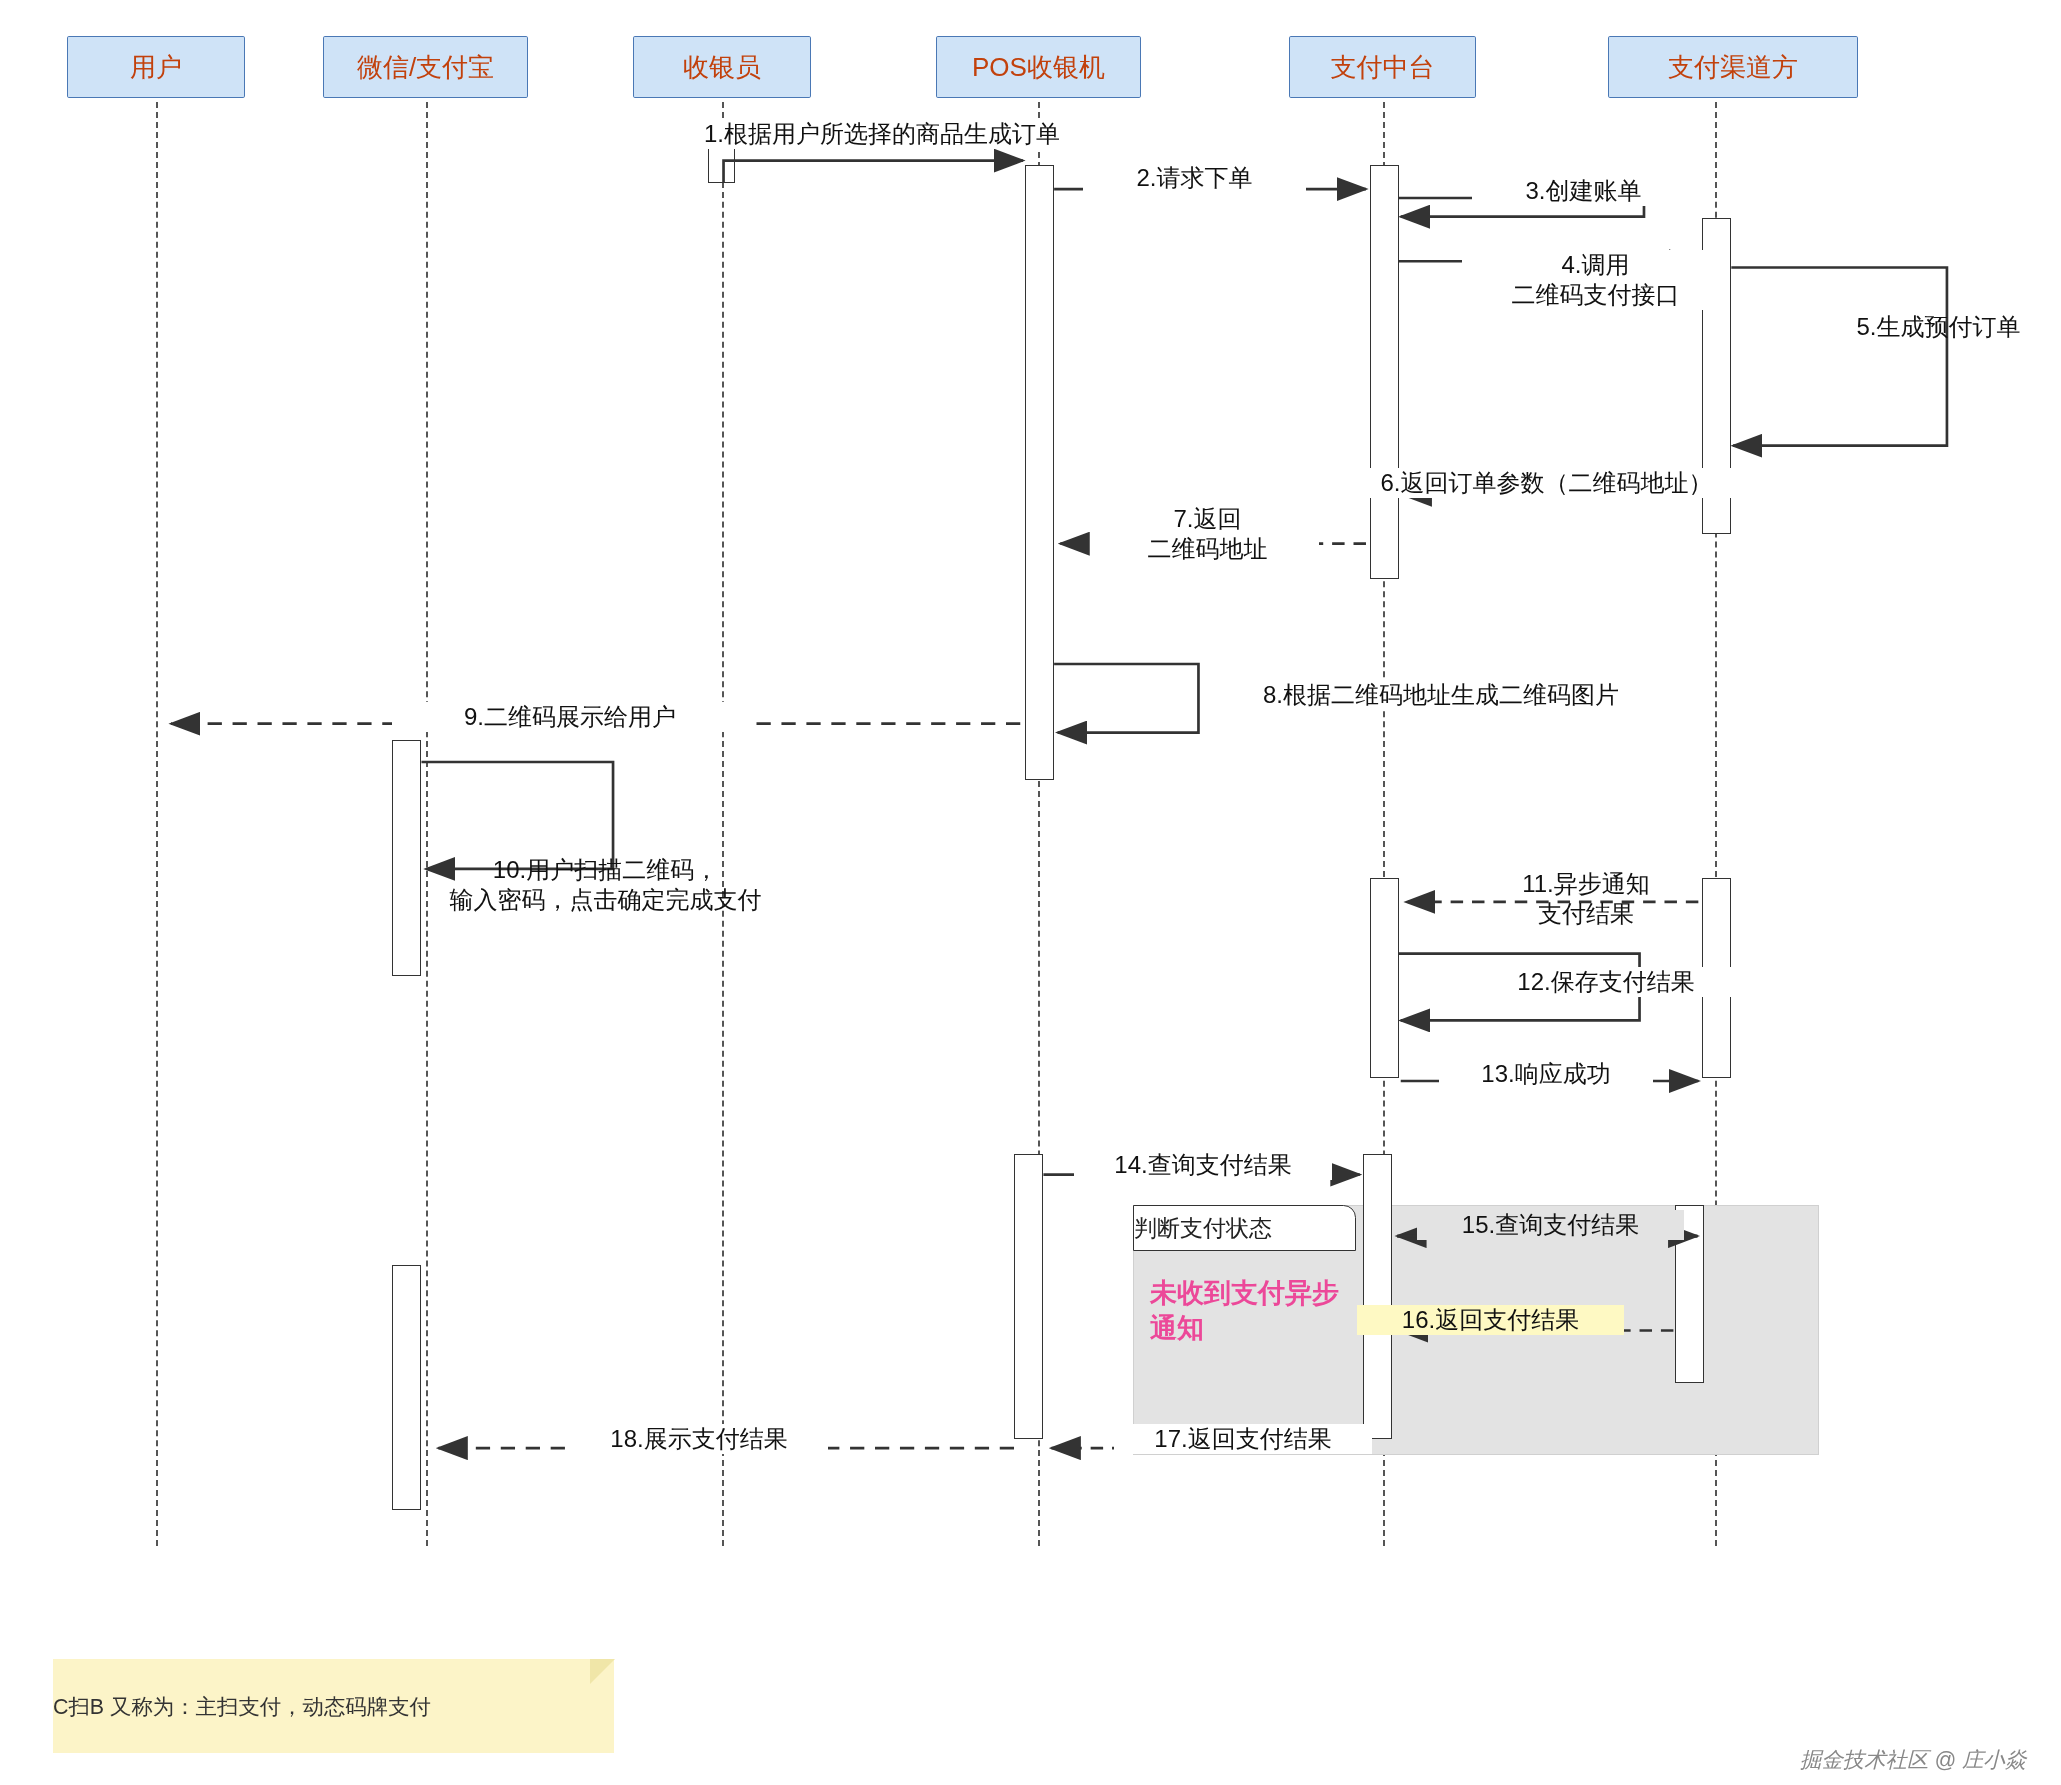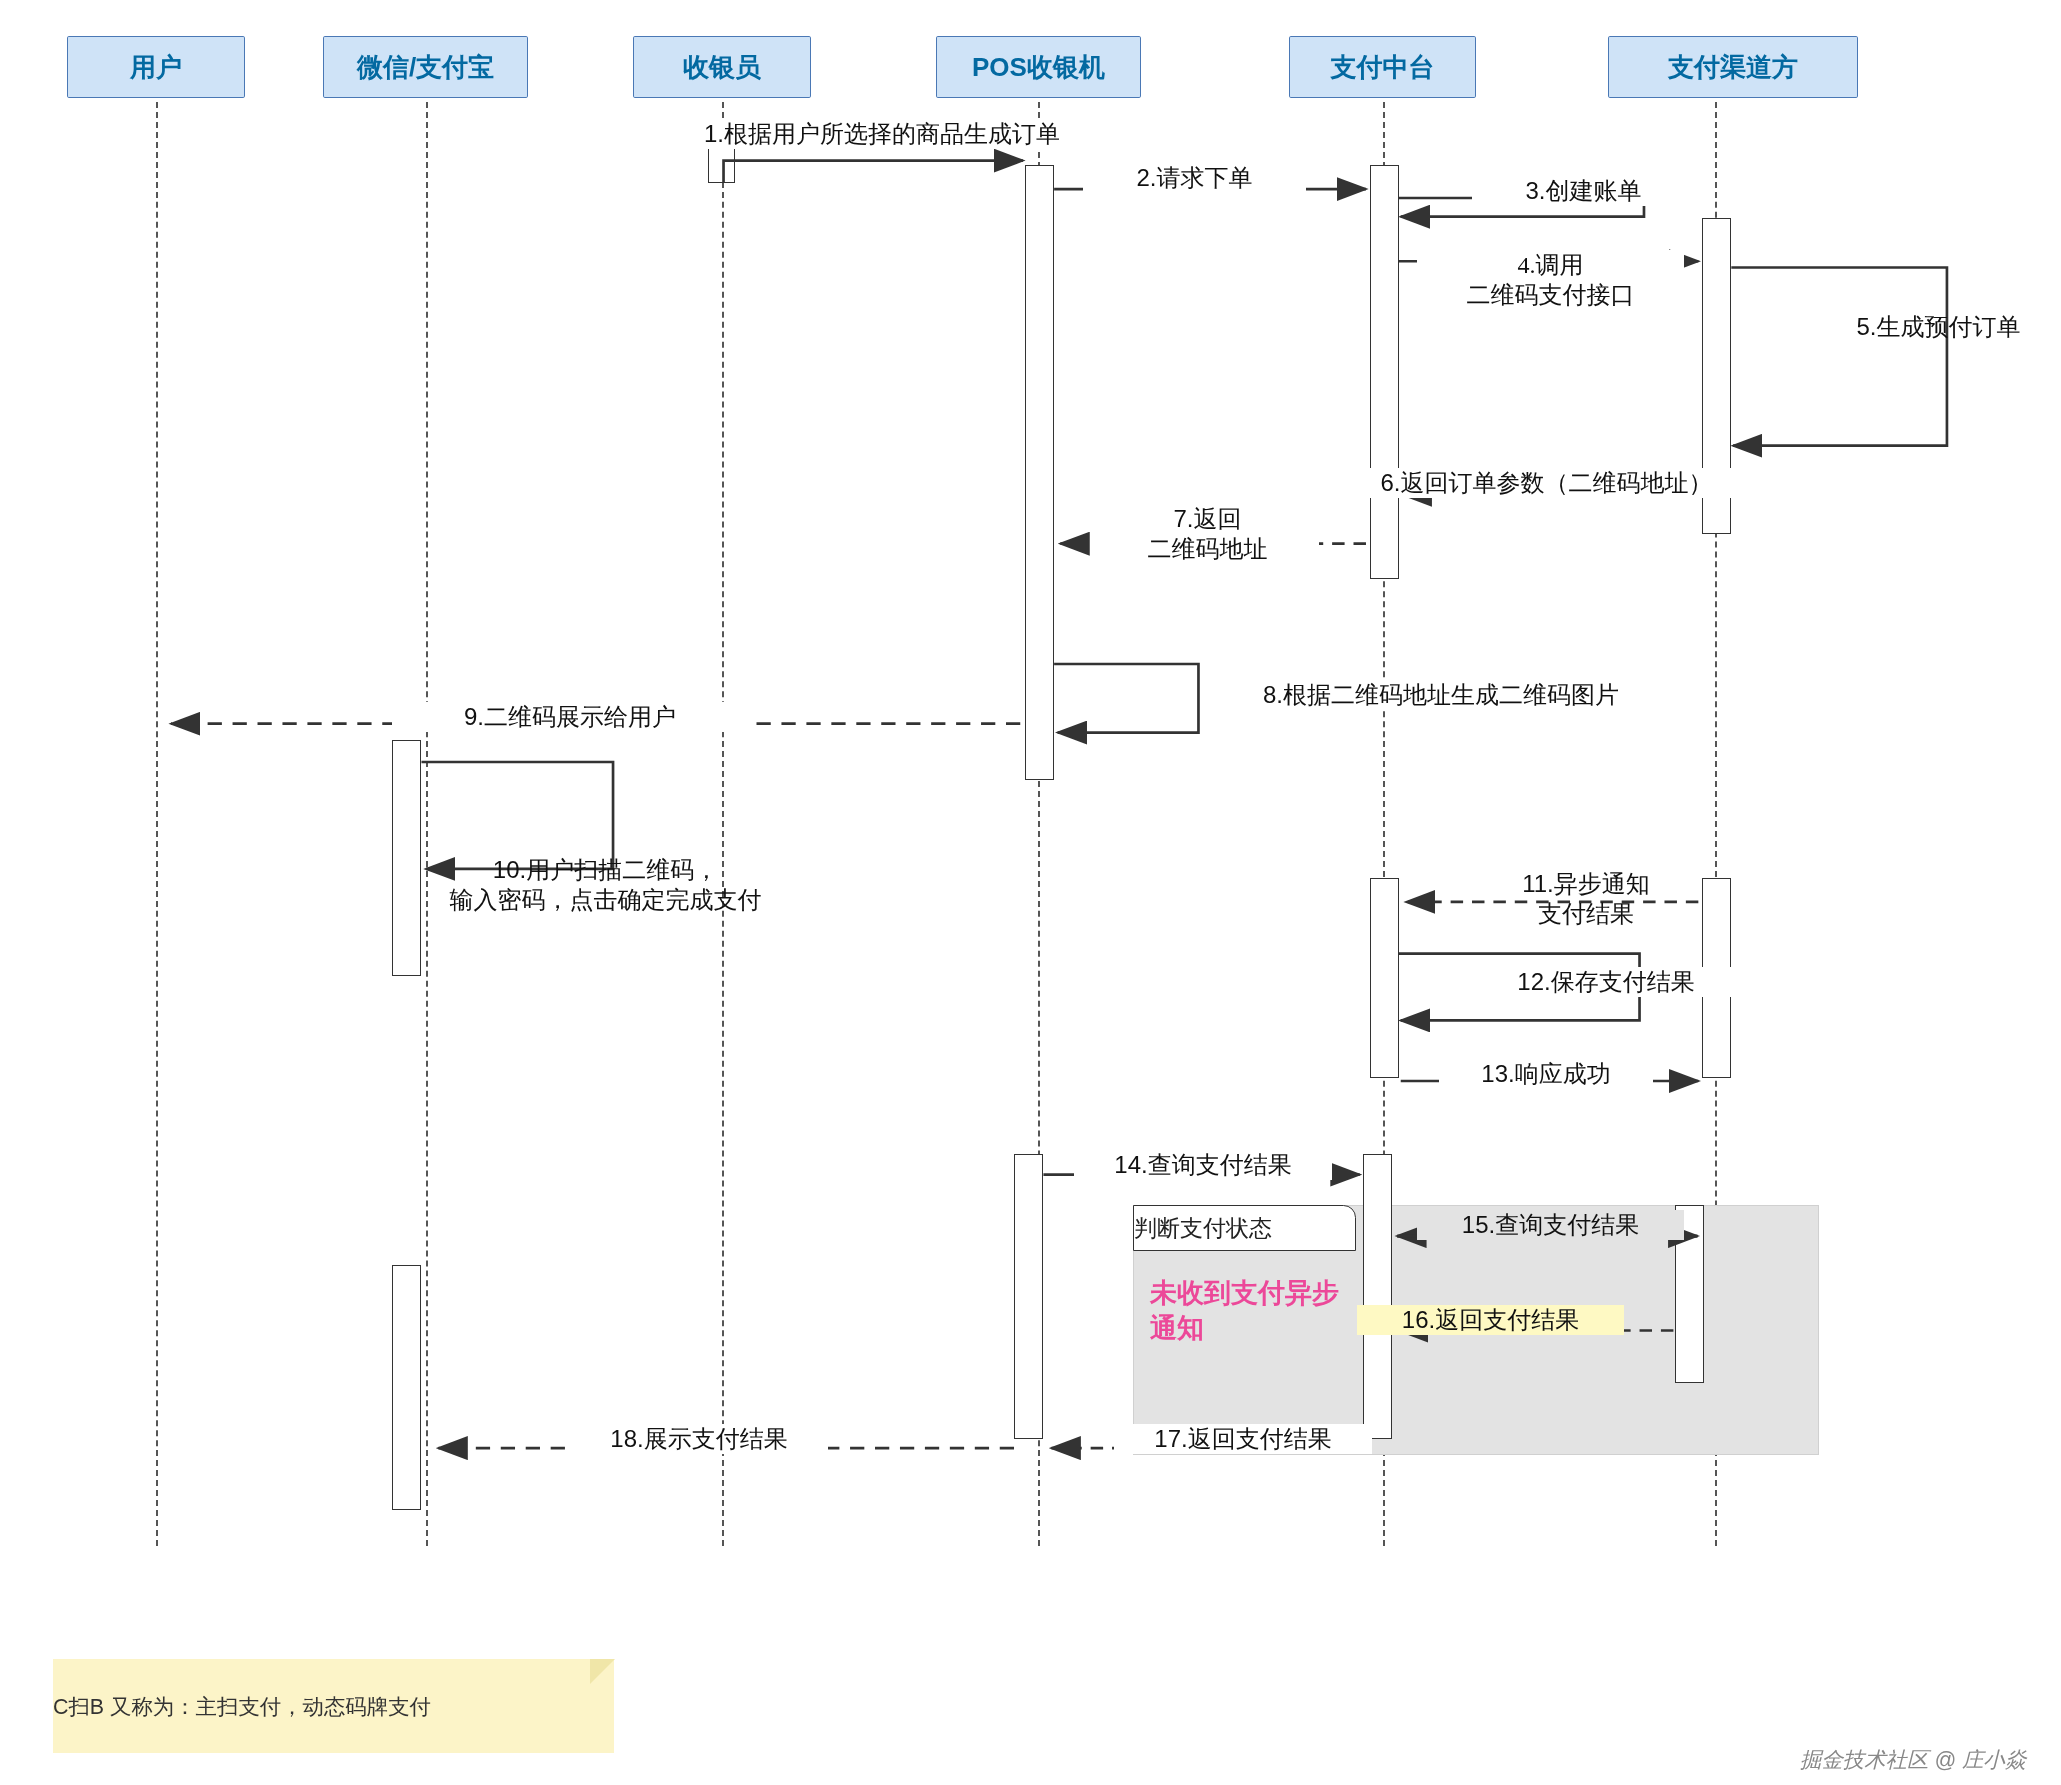--- a/index.html
+++ b/index.html
@@ -20,23 +20,22 @@
   }
   .lifeline-head {
     position: absolute;
     background: #cfe3f7;
     border: 1.8px solid #4a78b5;
     border-radius: 1.8px;
     display: flex;
     align-items: center;
     justify-content: center;
     font-size: 26px;
-    color: #0369a1;
-    box-sizing: border-box;
-    font-weight: bold;
+    color: #c2410c;
+    box-sizing: border-box;
   }
   .lifeline-line {
     position: absolute;
     width: 0;
     border-left: 2.7px dashed #555;
   }
   .activation {
     position: absolute;
     background: #ffffff;
     border: 1.8px solid #333;
@@ -204,21 +203,21 @@
 
     <path d="M1138,1625 L492,1625" fill="none" stroke="#333" stroke-width="3" stroke-dasharray="16,12" marker-end="url(#arrowhead)"></path>
   </svg>
 
   <div class="msg-label" style="left:659px; top:119px; width:446px;">1.根据用户所选择的商品生成订单</div>
 
   <div class="msg-label" style="left:1083px; top:163px; width:223px;">2.请求下单</div>
 
   <div class="msg-label" style="left:1472px; top:176px; width:223px;">3.创建账单</div>
 
-  <div class="msg-label" style="left:1417px; top:250px; width:267px;font-family:Liberation Serif, serif;">4.调用
+  <div class="msg-label" style="left:1462px; top:250px; width:267px;">4.调用
 二维码支付接口</div>
 
   <div class="msg-label" style="left:1818px; top:312px; width:241px; background:transparent;">5.生成预付订单</div>
 
   <div class="msg-label" style="left:1337px; top:468px; width:419px;">6.返回订单参数（二维码地址）</div>
 
   <div class="msg-label" style="left:1096px; top:504px; width:223px;">7.返回
 二维码地址</div>
 
   <div class="msg-label" style="left:1205px; top:680px; width:472px;">8.根据二维码地址生成二维码图片</div>

